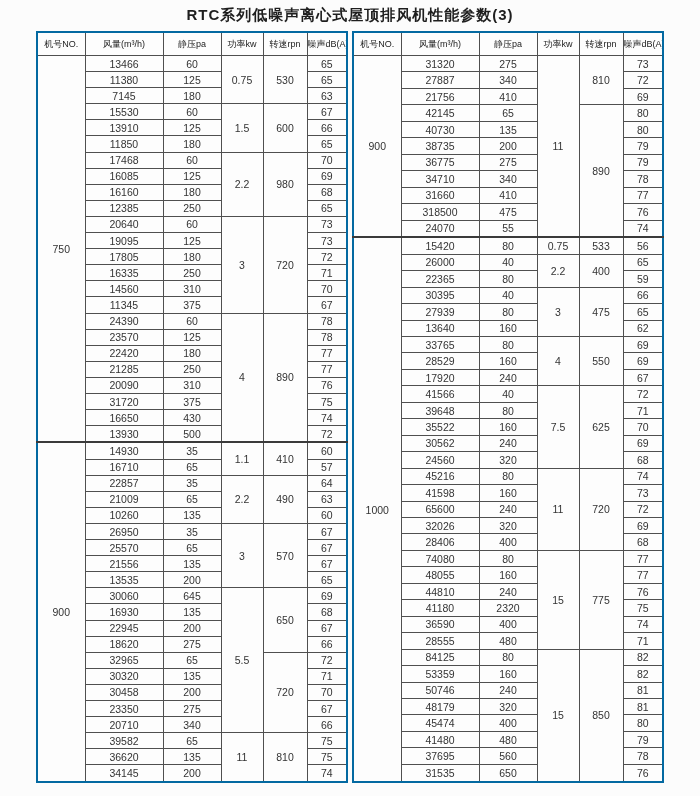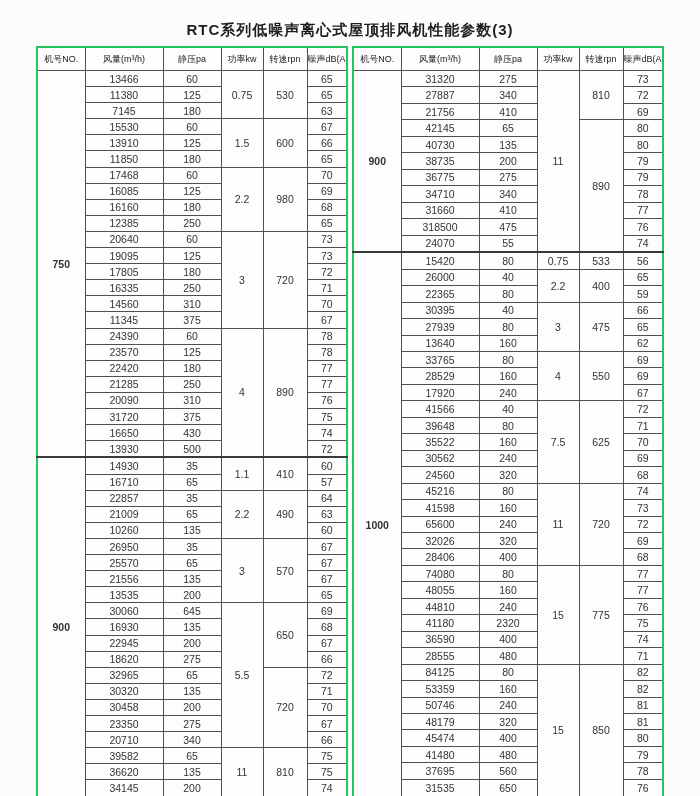--- a/index.html
+++ b/index.html
@@ -8,42 +8,42 @@
     width: 700px;
     height: 796px;
     background: #fcfcfc;
     font-family: "Liberation Sans", "DejaVu Sans", sans-serif;
     color: #2b2b2b;
   }
   .page {
     width: 700px;
     height: 796px;
     box-sizing: border-box;
-    padding-top: 19px;
+    padding-top: 4px;
   }
   .title {
     text-align: center;
     font-size: 15px;
     font-weight: bold;
     letter-spacing: 1px;
     margin: 2px 0 6px 0;
     color: #1e1e1e;
   }
   .tables-wrap {
     display: flex;
     justify-content: center;
     gap: 4px;
   }
   table.perf-table {
     border-collapse: collapse;
     table-layout: fixed;
     width: 310px;
     height: 752px;
     background: #fdfdfd;
-    border: 2px solid #22c55e;
+    border: 2px solid #0369a1;
   }
   table.perf-table th,
   table.perf-table td {
     border: 1px solid #4f4f4f;
     text-align: center;
     vertical-align: middle;
     padding: 0;
     overflow: hidden;
     white-space: nowrap;
   }
@@ -53,21 +53,20 @@
     height: 22px;
     color: #222;
   }
   table.perf-table td {
     font-size: 10.5px;
     color: #333;
   }
   td.model-cell {
     font-size: 11px;
     color: #444;
-    font-weight: bold;
   }
   tr.section-start td {
     border-top: 2px solid #3a3a3a;
   }
   
   col.c0 { width: 48px; }
   col.c1 { width: 78px; }
   col.c2 { width: 58px; }
   col.c3 { width: 42px; }
   col.c4 { width: 44px; }

